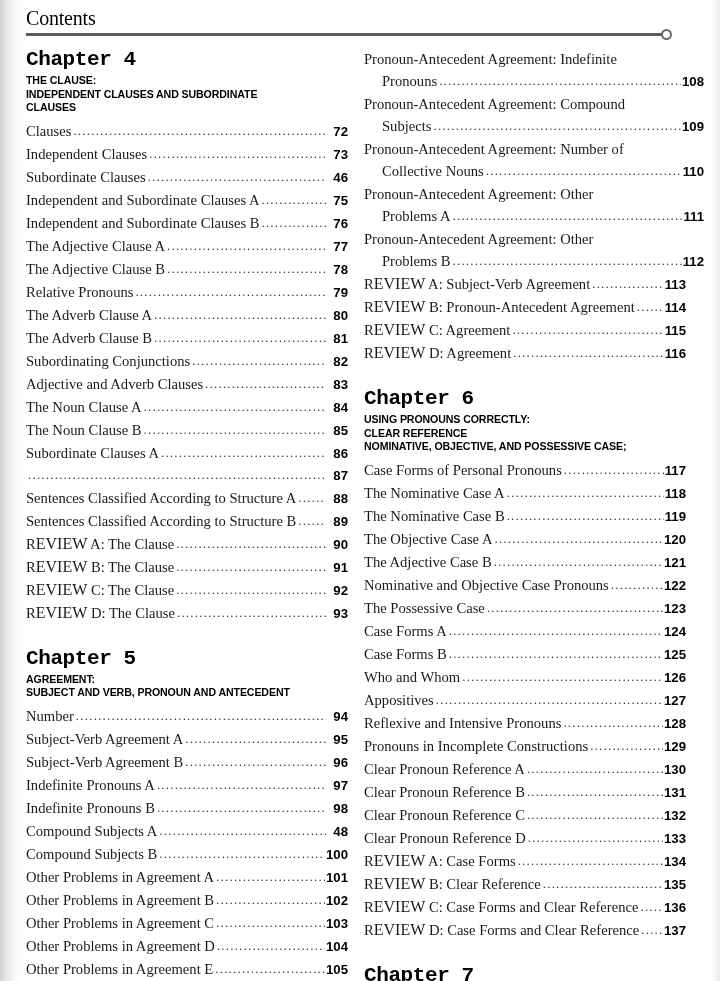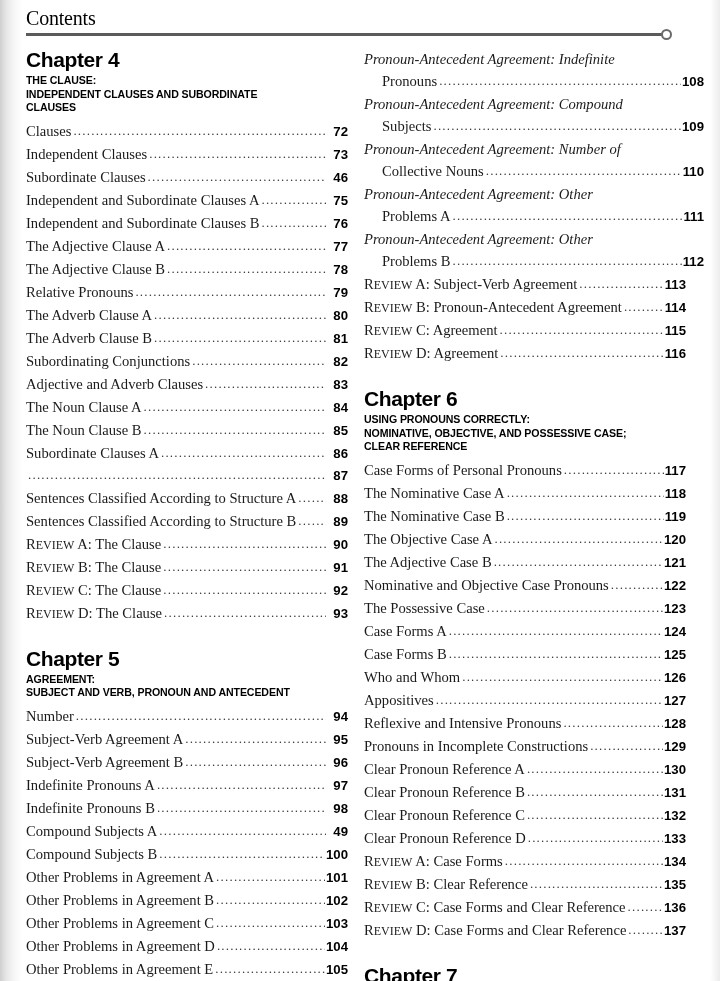--- a/index.html
+++ b/index.html
@@ -76,21 +76,21 @@
     width: 322px;
   }
   .col-left  { left: 26px; }
   .col-right { left: 364px; }
 
   
   .chapter-block { margin-bottom: 0; }
   .chapter-block.spaced { margin-top: 22px; }
 
   .chapter-title {
-    font-family: Liberation Sans, sans-serif;
+    font-family: Liberation Mono, monospace;
     font-weight: bold;
     font-size: 21px;
     letter-spacing: -0.4px;
     line-height: 24px;
     margin-bottom: 2px;
   }
   .chapter-subtitle {
     font-family: "Liberation Sans", sans-serif;
     font-weight: bold;
     font-size: 10.6px;
@@ -110,21 +110,20 @@
     font-size: 14.6px;
     line-height: 22px;
     color: #1a1a1a;
     white-space: nowrap;
   }
   
   .toc-entry.wrap { white-space: normal; }
   .toc-entry .label-first {
     display: block;
     white-space: nowrap;
-    font-style: italic;
   }
   .toc-entry .line {
     display: flex;
     align-items: baseline;
     width: 100%;
   }
   .toc-entry.wrap .line { padding-left: 18px; }
 
   .toc-entry .label {
     white-space: nowrap;
@@ -146,21 +145,21 @@
     font-family: "Liberation Sans", sans-serif;
     font-weight: bold;
     font-size: 13.2px;
     color: #000;
     text-align: right;
     min-width: 21px;
   }
 
   
   .sc-first { font-size: 14.6px; }
-  .sc-rest  { font-size: 12px; }
+  .sc-rest  { font-size: 16px; }
 
   .ital { }
 </style>
 </head>
 <body>
 
 <div class="sheet">
 
   <div class="page-gutter"></div>
   <div class="page-edge-right"></div>
@@ -372,21 +371,21 @@
             <span class="line">
               <span class="label">Indefinite Pronouns B</span>
               <span class="leader">................................................................................................................................................................</span>
               <span class="page">98</span>
             </span>
           </li>
           <li class="toc-entry">
             <span class="line">
               <span class="label">Compound Subjects A</span>
               <span class="leader">................................................................................................................................................................</span>
-              <span class="page">49</span>
+              <span class="page">48</span>
             </span>
           </li>
           <li class="toc-entry">
             <span class="line">
               <span class="label">Compound Subjects B</span>
               <span class="leader">................................................................................................................................................................</span>
               <span class="page">100</span>
             </span>
           </li>
           <li class="toc-entry">
@@ -497,22 +496,22 @@
               <span class="leader">................................................................................................................................................................</span>
               <span class="page">116</span>
             </span>
           </li>
         </ul>
       </div>
       <div class="chapter-block spaced">
         <div class="chapter-title">Chapter 6</div>
         <div class="chapter-subtitle">
           <span class="sub-line">USING PRONOUNS CORRECTLY:</span>
+          <span class="sub-line">CLEAR REFERENCE</span>
           <span class="sub-line">NOMINATIVE, OBJECTIVE, AND POSSESSIVE CASE;</span>
-          <span class="sub-line">CLEAR REFERENCE</span>
         </div>
         <ul class="toc-list">
           <li class="toc-entry">
             <span class="line">
               <span class="label">Case Forms of Personal Pronouns</span>
               <span class="leader">................................................................................................................................................................</span>
               <span class="page">117</span>
             </span>
           </li>
           <li class="toc-entry">

